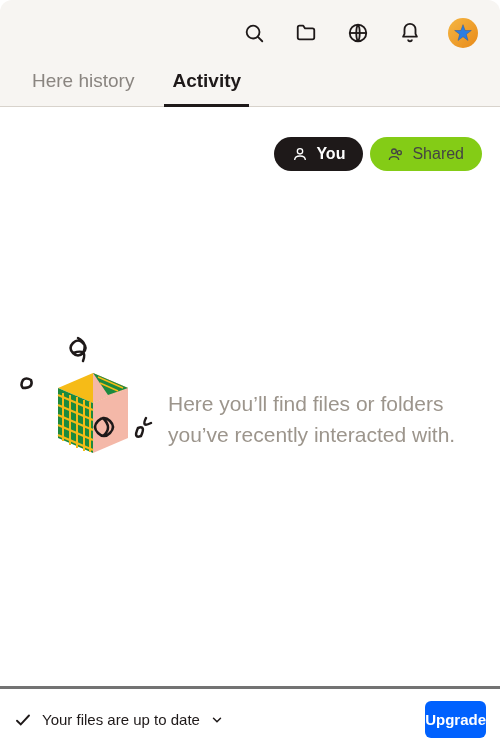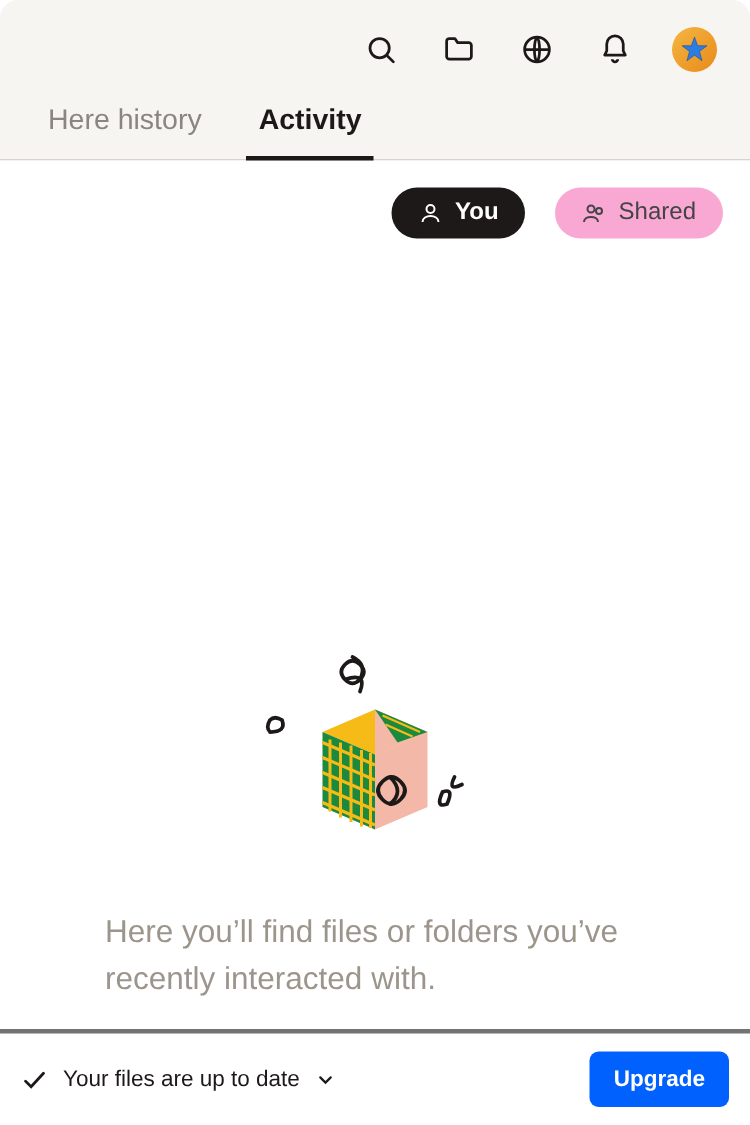--- a/index.html
+++ b/index.html
@@ -8,32 +8,32 @@
   .topbar { display: flex; align-items: center; justify-content: flex-end; padding: 18px 22px 10px 22px; gap: 24px; }
   .icon-btn { width: 28px; height: 28px; display: flex; align-items: center; justify-content: center; cursor: pointer; color: #1e1919; }
   .icon-btn svg { width: 22px; height: 22px; stroke: #1e1919; }
   .avatar { width: 30px; height: 30px; border-radius: 50%; background: linear-gradient(135deg,#f5b642,#e88a1a); display:flex; align-items:center; justify-content:center; cursor:pointer; }
   .avatar svg { width: 20px; height: 20px; }
   .tabs { display: flex; padding: 0 28px; border-bottom: 1px solid #d8d3cc; gap: 30px; }
   .tab { padding: 12px 4px 14px 4px; font-size: 19px; color: #8a8580; cursor: pointer; position: relative; }
   .tab.active { color: #1e1919; font-weight: 700; }
   .tab.active::after { content:""; position:absolute; left:-4px; right:-4px; bottom:-1px; height:3px; background:#1e1919; }
   .content { flex:1; background:#fff; padding: 18px 18px; overflow:auto; display:flex; flex-direction:column; }
-  .filter-row { display:flex; justify-content:flex-end; gap:20px; }
+  .filter-row { display:flex; justify-content:flex-end; gap:7px;margin-top:12px; }
   .pill { display:flex; align-items:center; gap:8px; padding: 8px 18px; border-radius: 999px; font-size:16px; cursor:pointer; }
   .pill.dark { background:#1e1919; color:#fff; font-weight:700; }
-  .pill.light { background:#f9a8d4; color:#444; font-weight:500; }
+  .pill.light { background:#84cc16; color:#444; font-weight:500; }
   .pill svg { width:16px; height:16px; }
-  .empty { flex:1; display:flex; flex-direction:column; align-items:center; justify-content:flex-end; }
+  .empty { flex:1; display:flex; flex-direction:row; align-items:center; justify-content:flex-end; }
   .illus { width: 150px; height: 150px; position: relative; margin-bottom: 24px; }
   .empty-text { font-size: 21px; color:#9c958c; line-height:1.45; max-width: 360px; }
   .statusbar { display:flex; align-items:center; justify-content:space-between; padding: 12px 14px; border-top: 3px solid #737373; background:#fff; }
   .status-left { display:flex; align-items:center; gap:10px; cursor:pointer; }
   .status-text { font-size:15px; color:#1e1919; }
-  .upgrade-btn { background:#0061fe; color:#fff; border:none; padding:10px 16px; font-size:15px; font-weight:600; border-radius:6px; cursor:pointer; }
+  .upgrade-btn { background:#0061fe; color:#fff; border:none; padding:10px 0; font-size:15px; font-weight:600; border-radius:6px; cursor:pointer; }
   .chev { width:14px; height:14px; }
 </style>
 </head>
 <body>
 
 <div class="app">
 
   <div class="topbar">
     <div class="icon-btn">
       <svg viewBox="0 0 24 24" fill="none" stroke-width="2" stroke-linecap="round">

